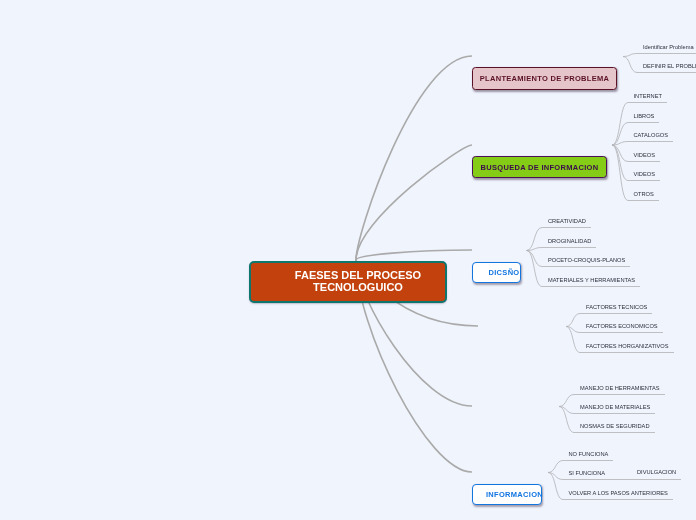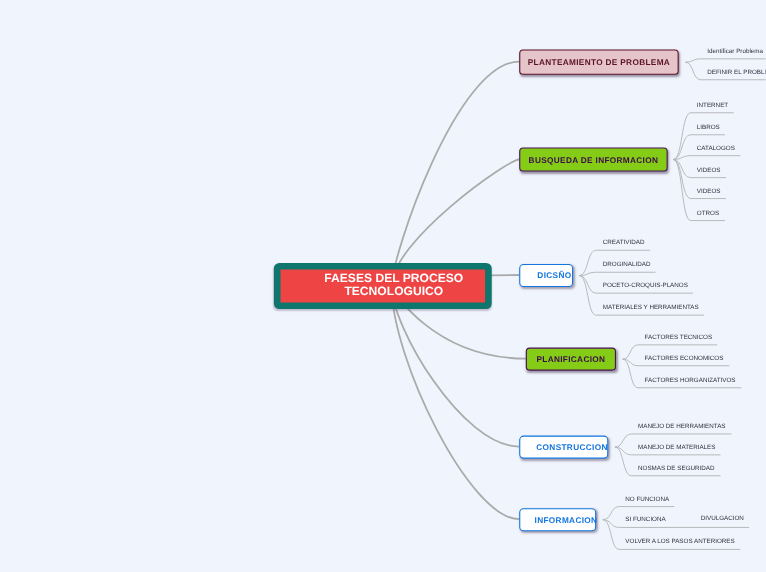--- a/index.html
+++ b/index.html
@@ -2,25 +2,25 @@
 <html><head>
 <meta charset="utf-8">
 <title>Mind map</title>
 <style>
   html,body{margin:0;padding:0;}
   body{width:696px;height:520px;background:#f0f4fd;
        font-family:"Liberation Sans",sans-serif;overflow:hidden;position:relative;}
   #map{position:absolute;left:0;top:0;width:696px;height:520px;}
   svg.links{position:absolute;left:0;top:0;width:696px;height:520px;}
   .node{position:absolute;box-sizing:border-box;display:flex;align-items:center;
-        justify-content:center;text-align:center;white-space:nowrap;}
+        justify-content:center;text-align:center;white-space:nowrap;margin-top:22px;}
   .leaf{position:absolute;white-space:nowrap;color:#2b303b;
         font:5.7px/7px "Liberation Sans",sans-serif;}
 
-  .n-central{background:#ef4444;color:#ffffff;border:6px solid #0f766e;border-radius:5px;
+  .n-central{background:#c2410c;color:#ffffff;border:2px solid #0f766e;border-radius:5px;
       font:bold 11px/11.7px "Liberation Sans",sans-serif;
       box-shadow:0 1px 1.5px rgba(90,70,100,.3);padding-left:20px;}
   .n-central span{white-space:normal;display:block;width:140px;}
   .n-pink{background:#e5c4ca;color:#5b1226;border:1.6px solid #5b1226;border-radius:3.5px;
       font:bold 7.5px "Liberation Sans",sans-serif;letter-spacing:.3px;
       box-shadow:1px 1.5px 2px rgba(70,55,80,.5);}
   .n-magenta{background:#84cc16;color:#3c0b4c;border:1.6px solid #4a1157;border-radius:3.5px;
       font:bold 7.5px "Liberation Sans",sans-serif;letter-spacing:.3px;
       box-shadow:1px 1.5px 2px rgba(70,55,80,.5);}
   .n-blue{background:#ffffff;color:#1275e0;border:1.8px solid #1275e0;border-radius:4px;
@@ -67,26 +67,20 @@
 
   <div class="node n-pink" style="left:472px;top:45px;width:145px;height:23px;">
     <span>PLANTEAMIENTO DE PROBLEMA</span>
   </div>
   <div class="node n-magenta" style="left:472px;top:134px;width:135px;height:22px;">
     <span>BUSQUEDA DE INFORMACION</span>
   </div>
   <div class="node n-blue" style="left:472px;top:240px;width:49px;height:21px;">
     <span>DICSÑO</span>
   </div>
-  <div class="node n-magenta" style="left:478px;top:316px;width:82px;height:21px;">
-    <span>PLANIFICACION</span>
-  </div>
-  <div class="node n-blue" style="left:472px;top:396px;width:81px;height:21px;">
-    <span>CONSTRUCCION</span>
-  </div>
   <div class="node n-blue" style="left:472px;top:462px;width:70px;height:21px;">
     <span>INFORMACION</span>
   </div>
 
   <div class="leaf" style="left:643px;top:43.8px;">Identificar Problema</div>
   <div class="leaf" style="left:643px;top:62.7px;">DEFINIR EL PROBLEMA</div>
 
   <div class="leaf" style="left:633.5px;top:93.2px;">INTERNET</div>
   <div class="leaf" style="left:633.5px;top:112.7px;">LIBROS</div>
   <div class="leaf" style="left:633.5px;top:132.1px;">CATALOGOS</div>

